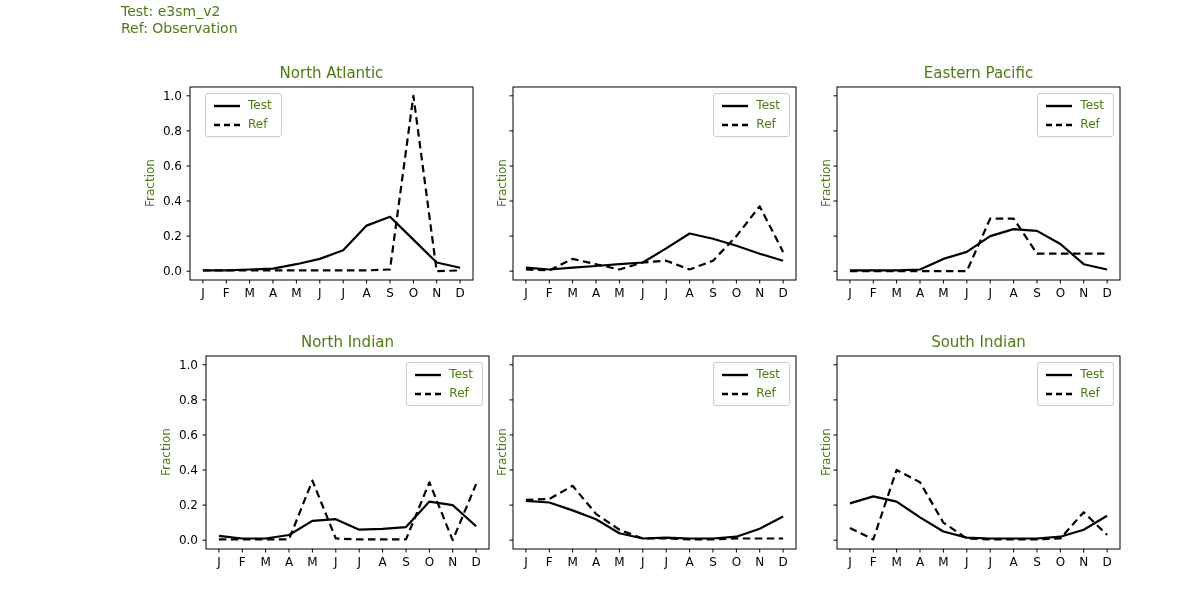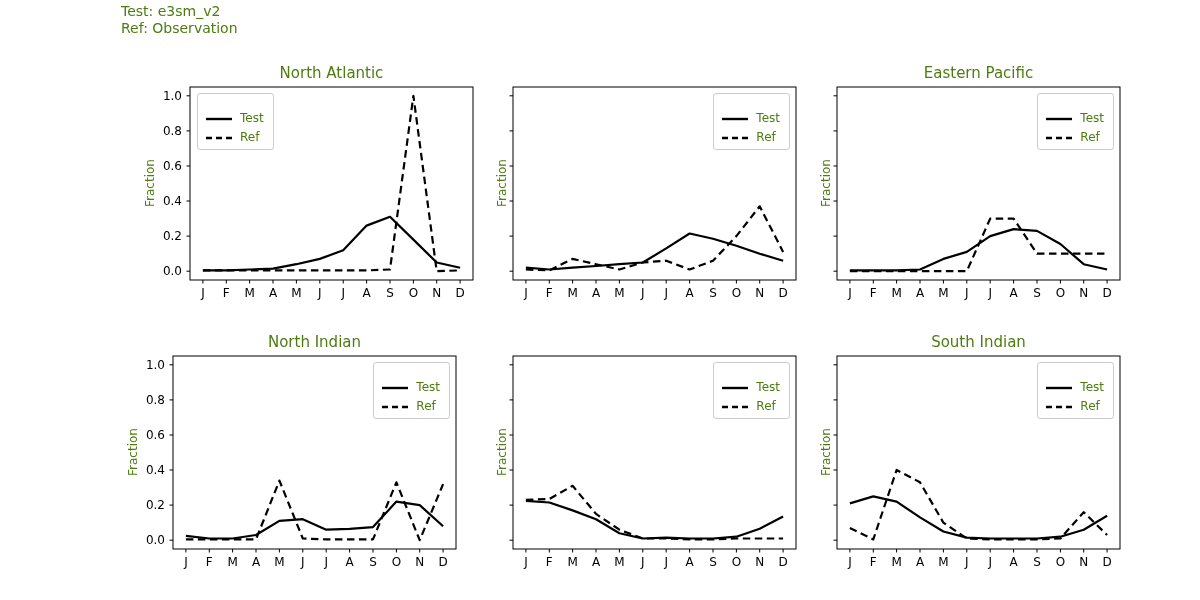--- a/index.html
+++ b/index.html
@@ -3,33 +3,33 @@
 <meta charset="utf-8">
 <style>
   html,body{margin:0;padding:0;background:#ffffff;}
   .figure{position:relative;width:1200px;height:600px;background:#ffffff;overflow:hidden;
           font-family:"DejaVu Sans","Liberation Sans",sans-serif;color:#4d7c0f;}
   .fig-header{position:absolute;left:121px;top:3px;font-size:14px;line-height:17px;}
   .subplot{position:absolute;width:283px;height:193px;}
   .pos-0{left:150px;top:71px;}
   .pos-1{left:473px;top:71px;}
   .pos-2{left:797px;top:71px;}
-  .pos-3{left:133px;top:340px;}
+  .pos-3{left:166px;top:340px;}
   .pos-4{left:473px;top:340px;}
   .pos-5{left:797px;top:340px;}
   .chart-title{position:absolute;left:0;top:-21px;width:100%;text-align:center;
                font-size:15px;line-height:15px;white-space:nowrap;}
   .plot-svg{position:absolute;left:-50px;top:-5px;overflow:visible;}
   svg text{font-family:"DejaVu Sans","Liberation Sans",sans-serif;font-size:12px;fill:#000;}
   .ylabel{position:absolute;top:96px;white-space:nowrap;font-size:12px;
           transform:translate(-50%,-50%) rotate(-90deg);}
   .ylabel-far{left:-40px;}
   .ylabel-near{left:-11px;}
   .legend{position:absolute;top:6px;background:#ffffff;border:1px solid #cccccc;border-radius:3px;
-          padding:18px 9px 5px 8px;display:flex;flex-direction:column;gap:6px;font-size:12px;z-index:2;}
+          padding:5px 9px 5px 8px;display:flex;flex-direction:column;gap:6px;font-size:12px;z-index:2;margin-left:8px;}
   .legend-left{left:7px;}
   .legend-right{right:6px;}
   .legend-row{display:flex;align-items:center;gap:8px;line-height:13px;}
   .legend-row svg{display:block;}
   .sample-line{stroke:#000;stroke-width:2.4;fill:none;}
 </style>
 </head>
 <body>
 
 <div class="figure">

